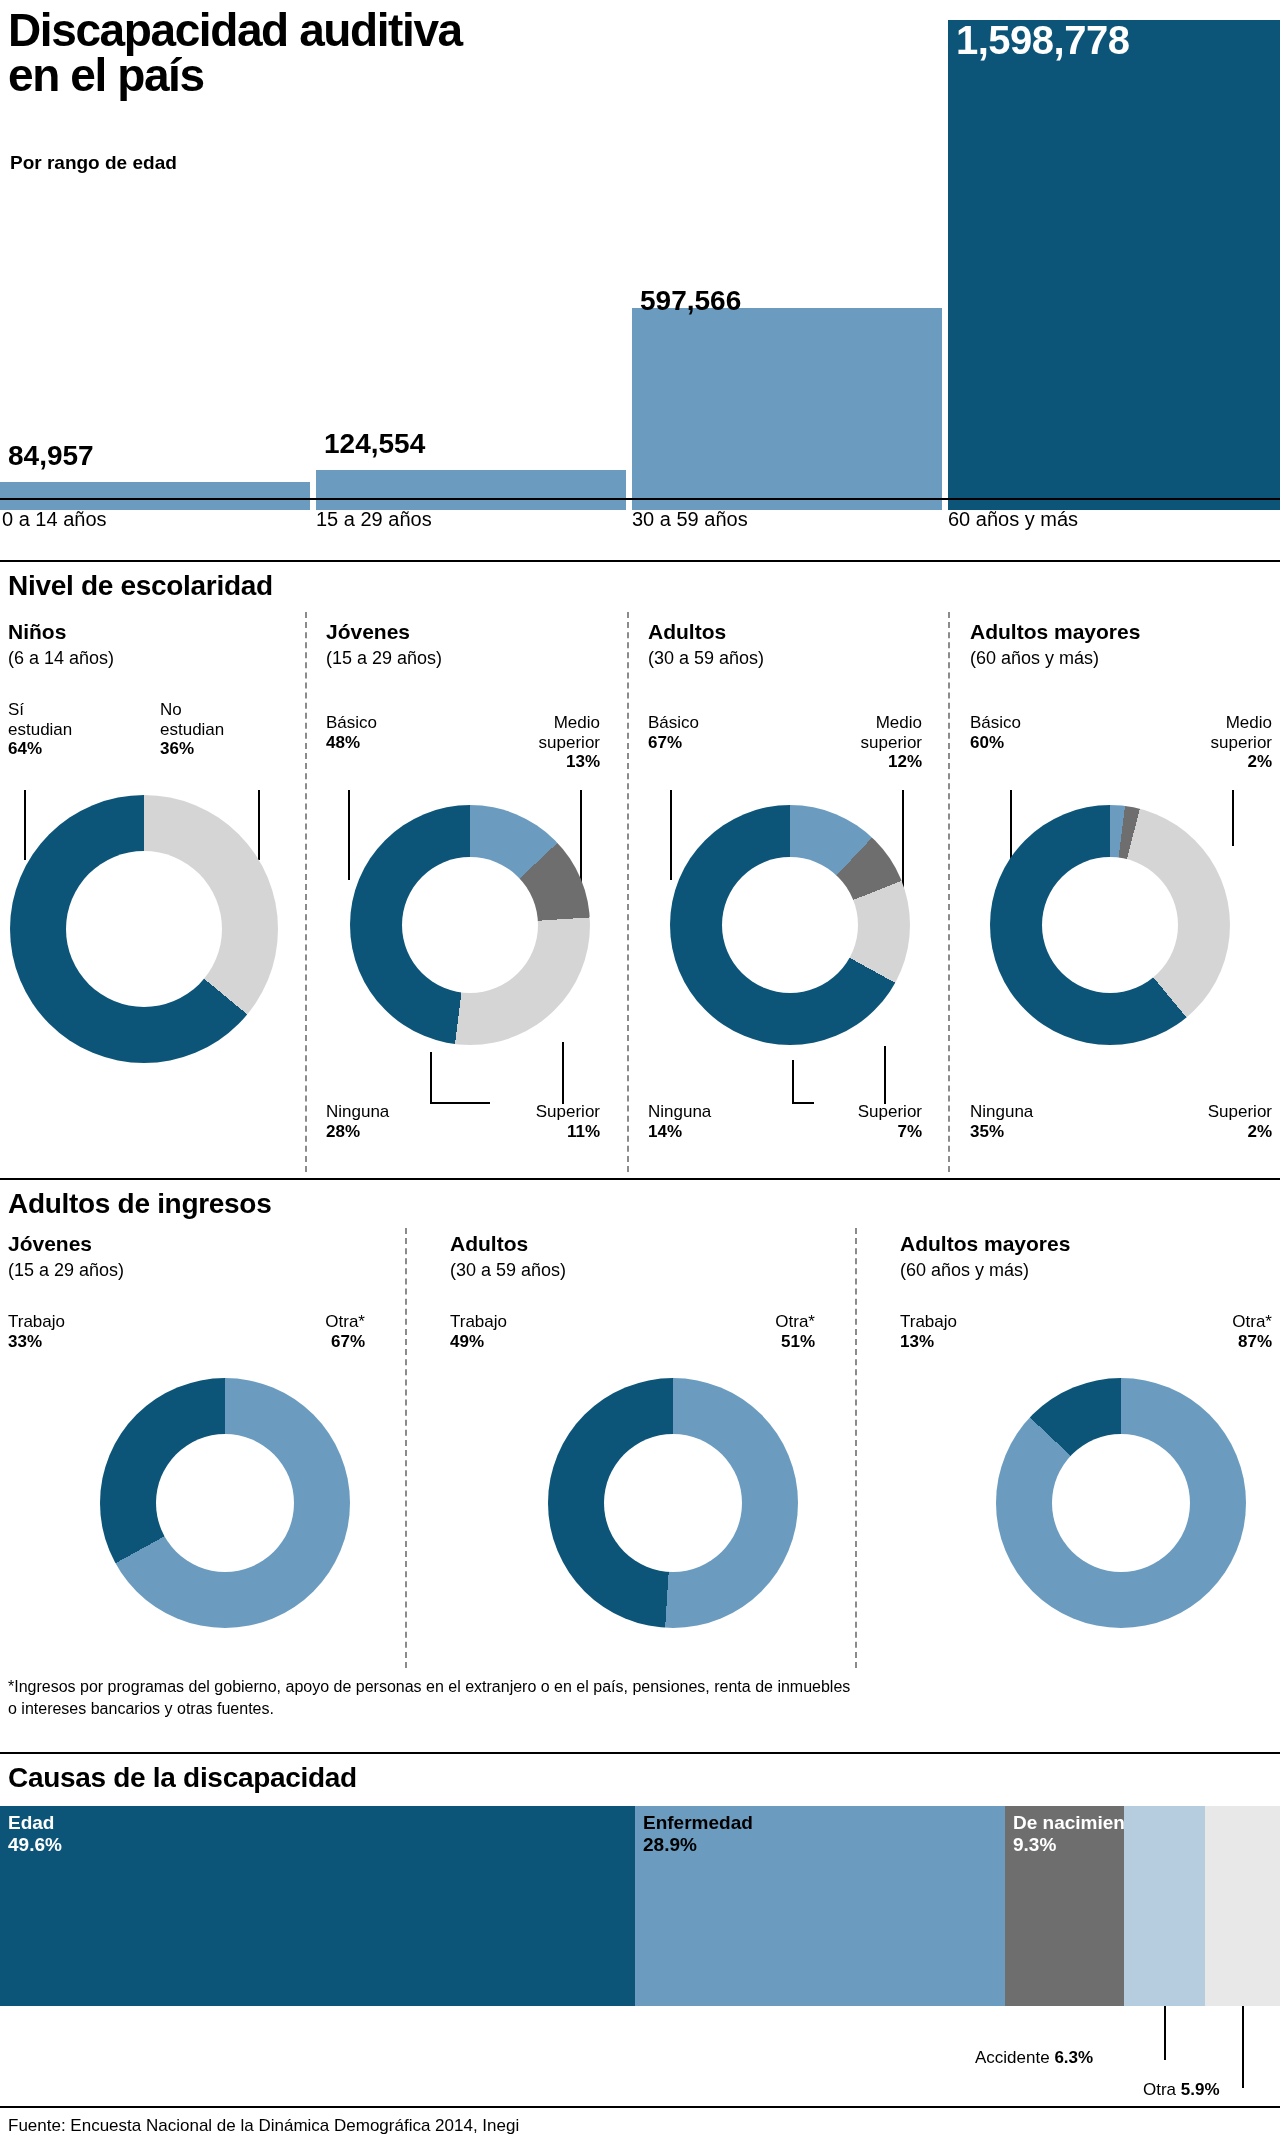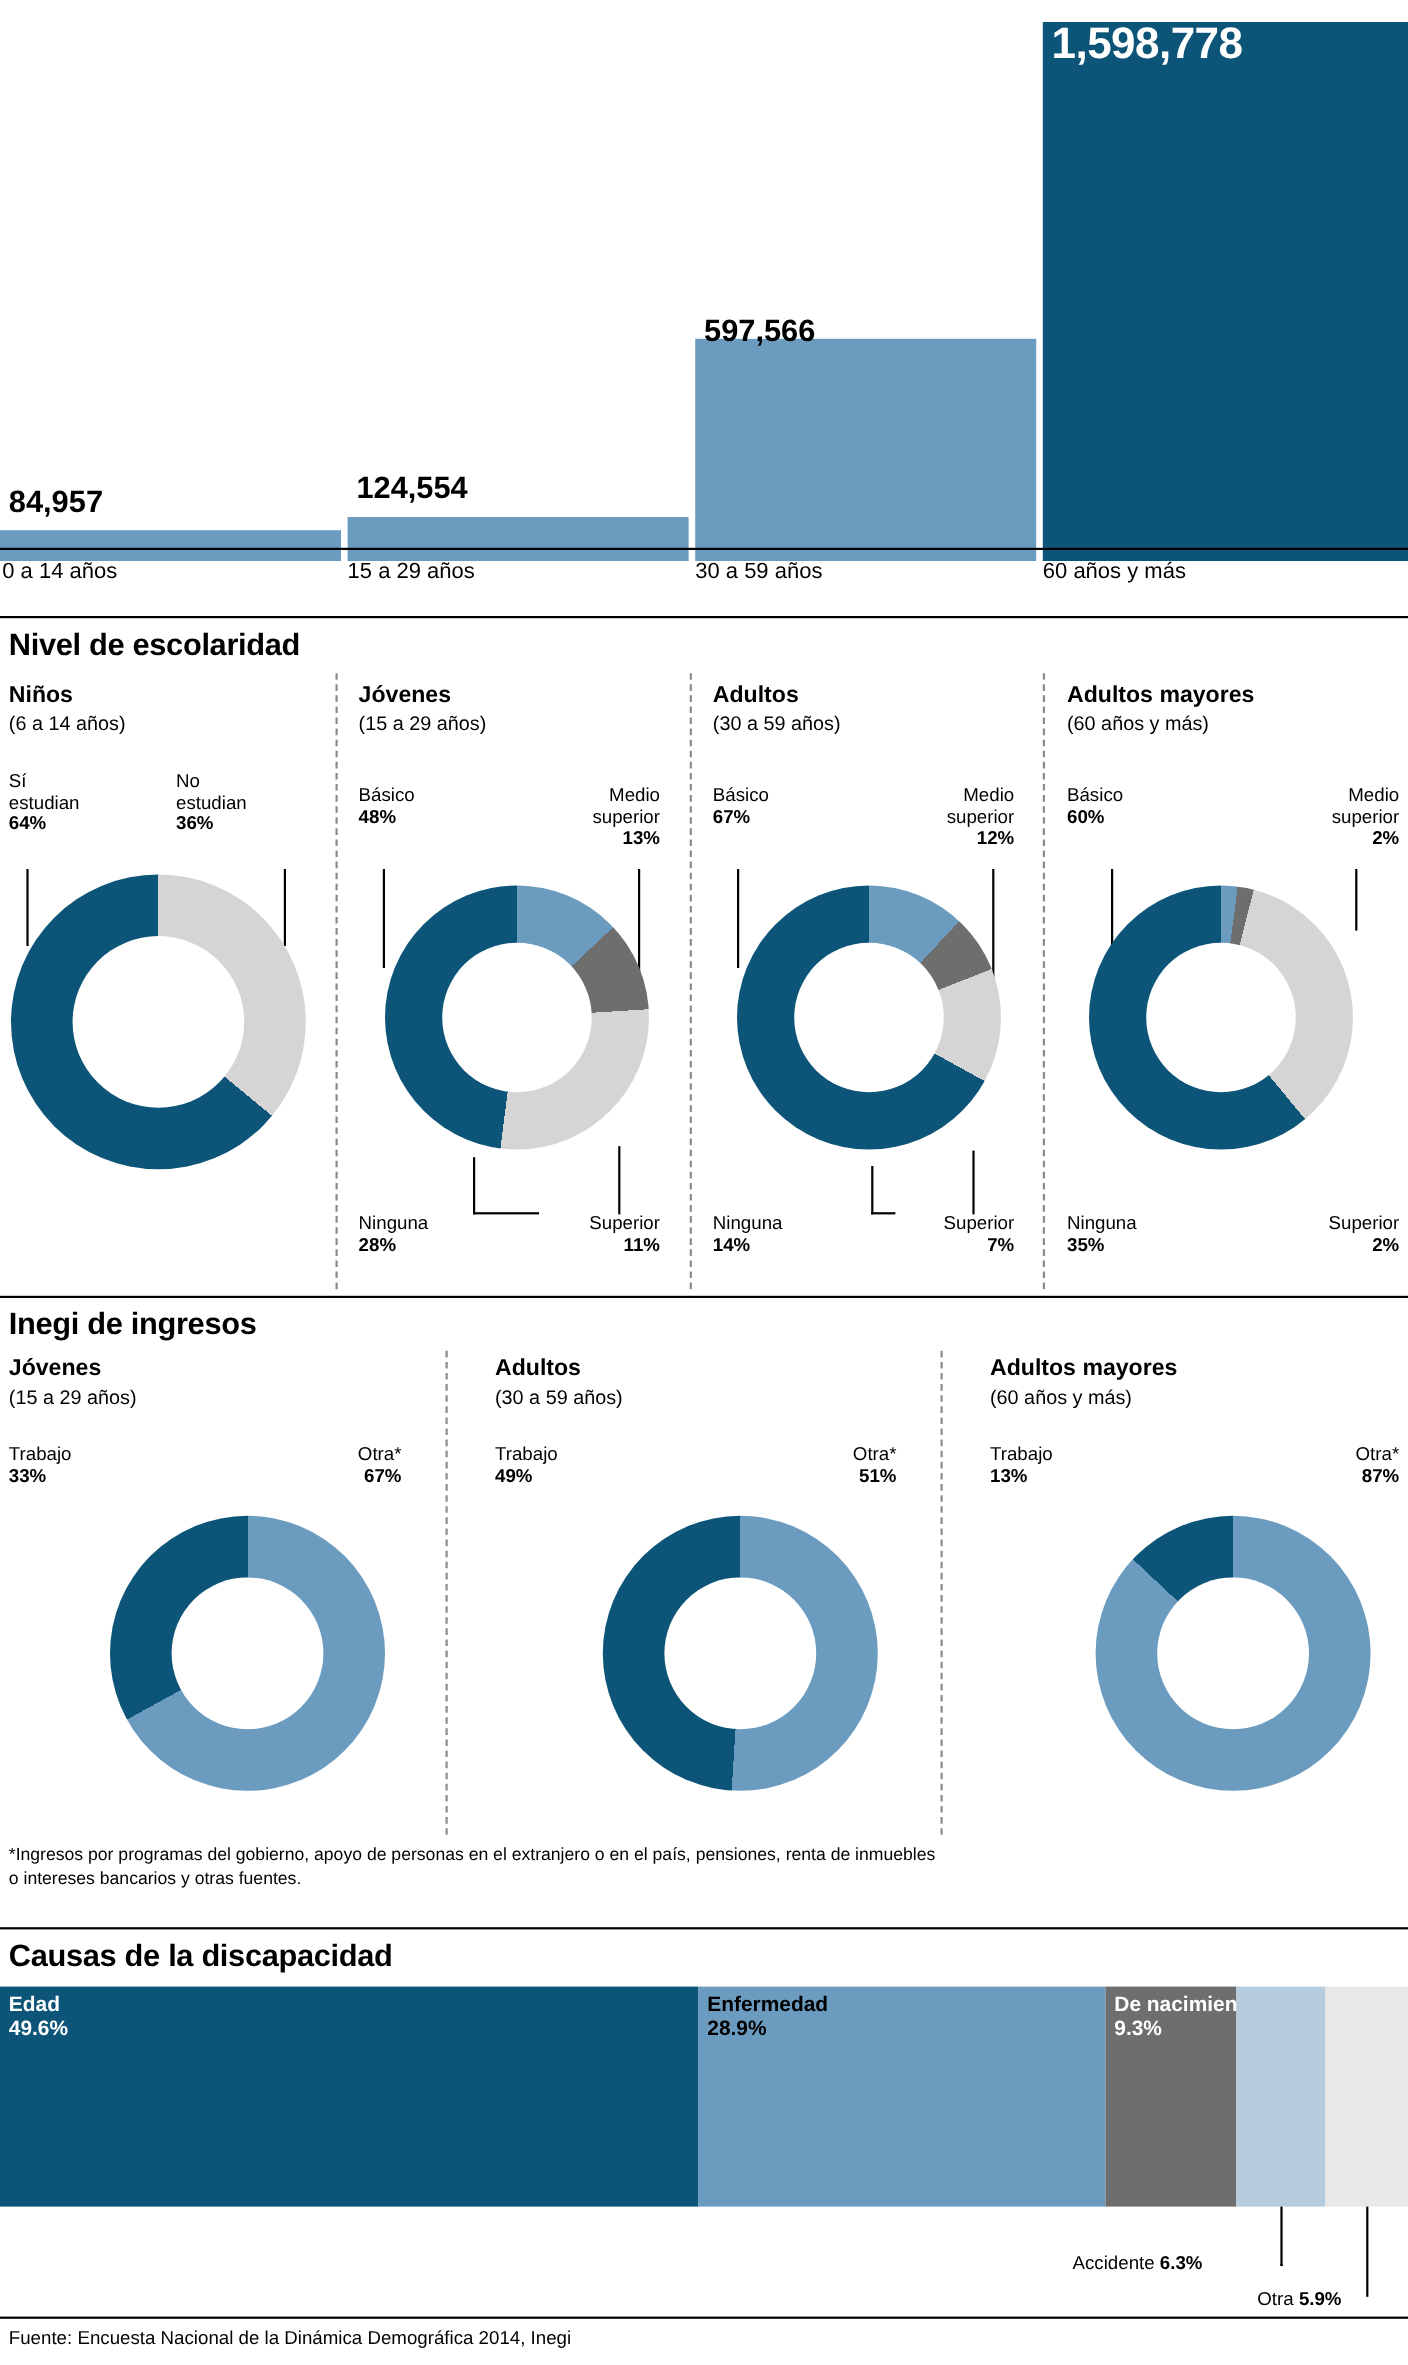--- a/index.html
+++ b/index.html
@@ -183,20 +183,27 @@
     <div class="bar-label big" style="left:956px; top:18px;">1,598,778</div>
 
     <div class="axisline" style="top:498px;"></div>
 
     <div class="axis-cat" style="left:2px; top:508px;">0 a 14 años</div>
     <div class="axis-cat" style="left:316px; top:508px;">15 a 29 años</div>
     <div class="axis-cat" style="left:632px; top:508px;">30 a 59 años</div>
     <div class="axis-cat" style="left:948px; top:508px;">60 años y más</div>
   </div>
 
+  <div class="header">
+    <div class="title">
+      <span>Discapacidad auditiva</span><br>
+      <span>en el país</span>
+    </div>
+    <div class="subtitle">Por rango de edad</div>
+  </div>
 
   <div class="rule" style="top:560px;"></div>
   <div class="section-title" style="left:8px; top:570px;">Nivel de escolaridad</div>
 
   <div class="vdash" style="left:305px; top:612px; height:560px;"></div>
   <div class="vdash" style="left:627px; top:612px; height:560px;"></div>
   <div class="vdash" style="left:948px; top:612px; height:560px;"></div>
 
   <div class="grp-name" style="left:8px; top:620px;">Niños</div>
   <div class="grp-sub" style="left:8px; top:648px;">(6 a 14 años)</div>
@@ -318,21 +325,21 @@
   <div class="lbl" style="left:970px; top:1102px;">
     <span>Ninguna</span><br>
     <b>35%</b>
   </div>
   <div class="lbl right" style="left:1160px; top:1102px; width:112px;">
     <span>Superior</span><br>
     <b>2%</b>
   </div>
 
   <div class="rule" style="top:1178px;"></div>
-  <div class="section-title" style="left:8px; top:1188px;">Inegi de ingresos</div>
+  <div class="section-title" style="left:8px; top:1188px;">Adultos de ingresos</div>
 
   <div class="vdash" style="left:405px; top:1228px; height:440px;"></div>
   <div class="vdash" style="left:855px; top:1228px; height:440px;"></div>
 
   <div class="grp-name" style="left:8px; top:1232px;">Jóvenes</div>
   <div class="grp-sub" style="left:8px; top:1260px;">(15 a 29 años)</div>
   <div class="lbl" style="left:8px; top:1312px;">
     <span>Trabajo</span><br>
     <b>33%</b>
   </div>

